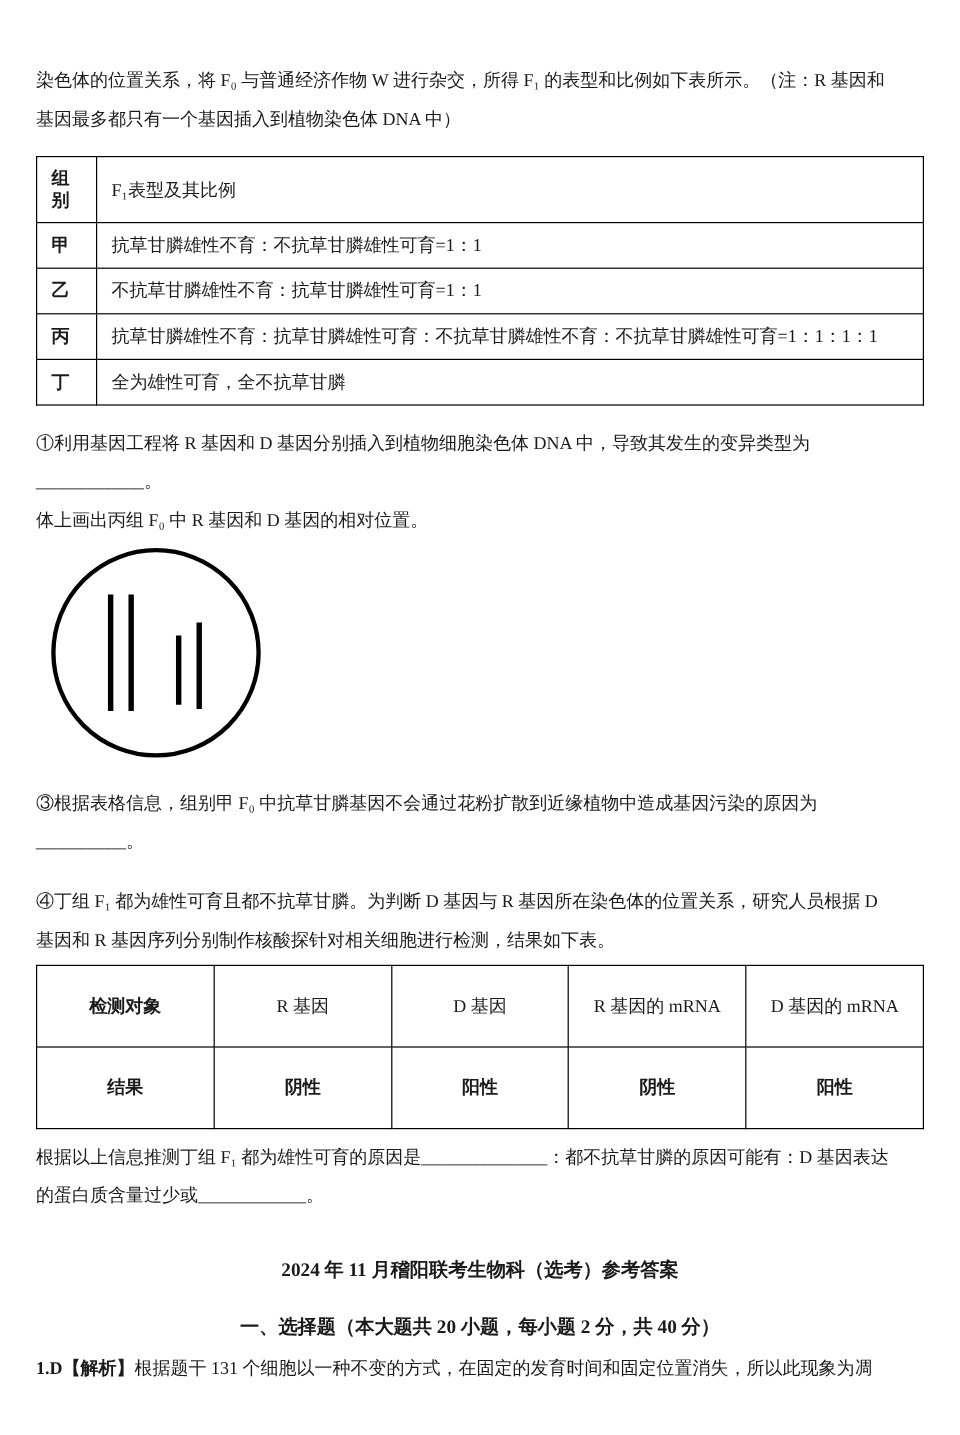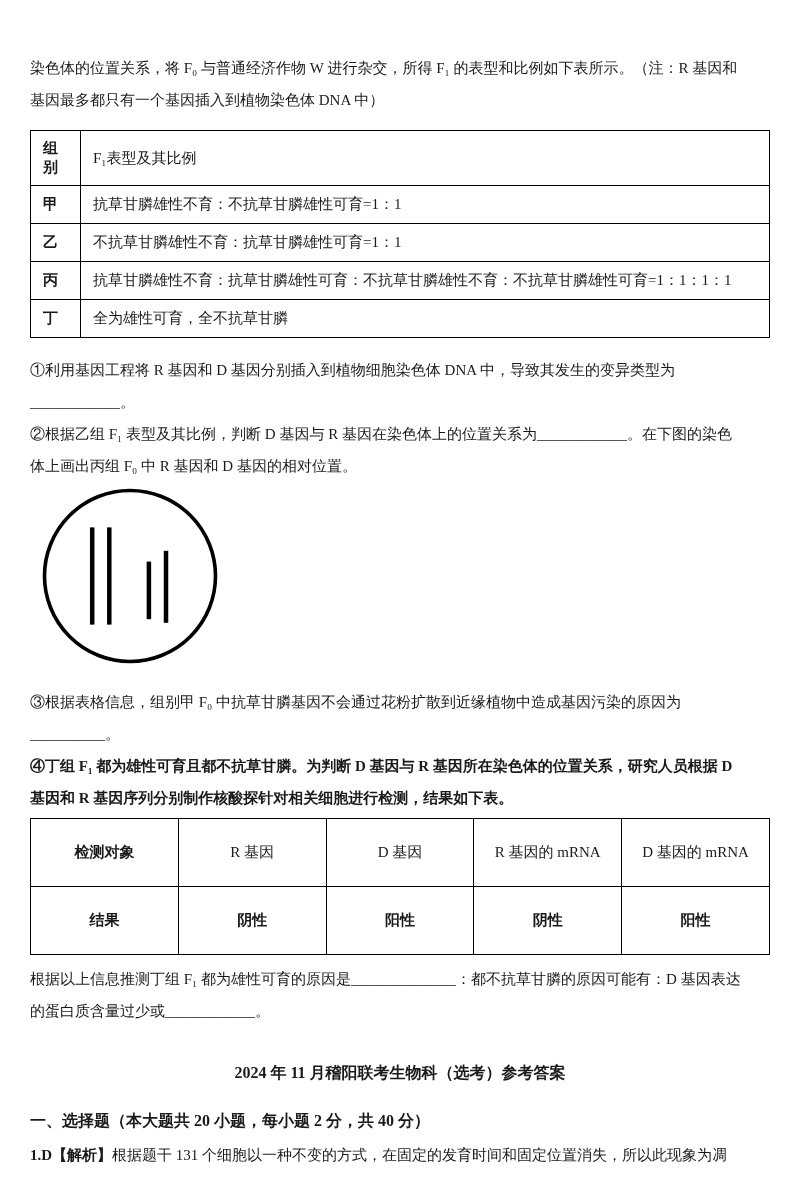--- a/index.html
+++ b/index.html
@@ -24,40 +24,41 @@
   .t1 { margin-top: 14px; }
   .t1 td { padding: 8px 12px; height: 38px; vertical-align: middle; }
   .t1 .col-group { width: 50px; font-weight: bold; }
 
   .p-sub1 { margin-top: 16px; }
   .p-sub2 { margin-top: 0; }
 
   .cell-figure { margin-top: 4px; margin-left: 10px; display: block; }
 
   .p-sub3 { margin-top: 20px; }
-  .p-sub4 { margin-top: 0; font-weight: bold; }
+  .p-sub4 { margin-top: 18px; }
 
   .t2 { margin-top: 4px; text-align: center; }
   .t2 td { padding: 24px 6px; height: 38px; vertical-align: middle; }
   .b { font-weight: bold; }
 
   .p-end { margin-top: 8px; }
 
   .answer-title {
     margin-top: 31px;
     text-align: center;
     font-size: 16px;
     font-weight: bold;
     line-height: 30px;
   }
   .section-title {
     margin-top: 22px;
     font-size: 16px;
     font-weight: bold;
     line-height: 22px;
+    text-align: center;
   }
   .answer-line {
     margin-top: 12px;
     font-size: 15px;
     line-height: 22px;
   }
   .answer-line .prefix { font-weight: bold; }
 </style>
 </head>
 <body>
@@ -93,21 +94,20 @@
       </tr>
     </tbody>
   </table>
 
   <p class="para p-sub1">
     <span class="line">①利用基因工程将 R 基因和 D 基因分别插入到植物细胞染色体 DNA 中，导致其发生的变异类型为</span>
     <span class="line">____________。</span>
   </p>
 
   <p class="para p-sub2">
-    <span class="line">②根据乙组 F₁ 表型及其比例，判断 D 基因与 R 基因在染色体上的位置关系为____________。在下图的染色</span>
     <span class="line">体上画出丙组 F₀ 中 R 基因和 D 基因的相对位置。</span>
   </p>
 
   <svg class="cell-figure" width="180" height="180" viewBox="0 0 200 200">
     <circle cx="100" cy="100" r="95" fill="none" stroke="#000" stroke-width="4"></circle>
     <line x1="58" y1="46" x2="58" y2="154" stroke="#000" stroke-width="5"></line>
     <line x1="77" y1="46" x2="77" y2="154" stroke="#000" stroke-width="5"></line>
     <line x1="121" y1="84" x2="121" y2="148" stroke="#000" stroke-width="5"></line>
     <line x1="140" y1="72" x2="140" y2="152" stroke="#000" stroke-width="5"></line>
   </svg>

